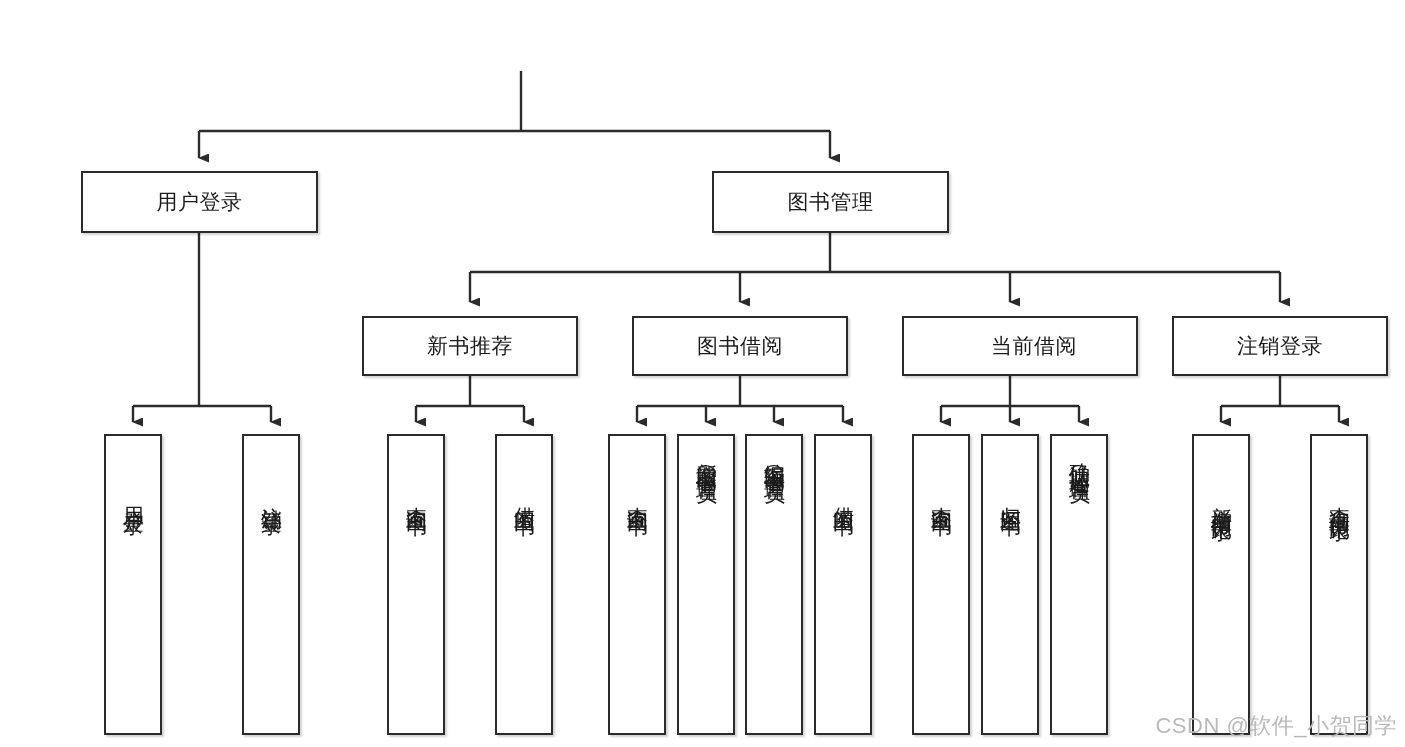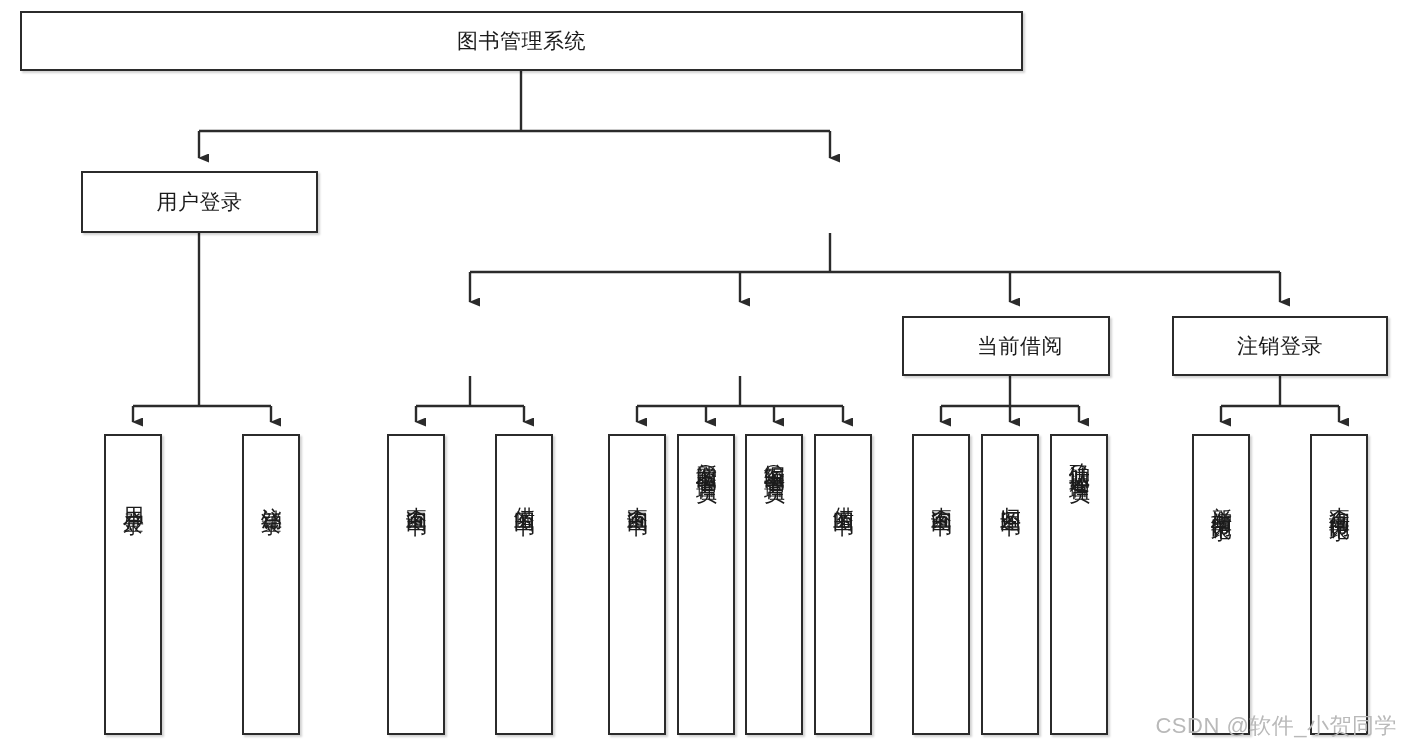--- a/index.html
+++ b/index.html
@@ -120,29 +120,35 @@
       <path d="M1010,406 L1010,422" marker-end="url(#arrow)"></path>
       <path d="M1079,406 L1079,422" marker-end="url(#arrow)"></path>
 
       <path d="M1280,376 L1280,406"></path>
       <path d="M1221,406 L1339,406"></path>
       <path d="M1221,406 L1221,422" marker-end="url(#arrow)"></path>
       <path d="M1339,406 L1339,422" marker-end="url(#arrow)"></path>
     </g>
   </svg>
 
-  <div class="node" style="left:20px; top:11px; width:1003px; height:60px;">
-    <span class="label">图书管理系统</span>
-  </div>
 
   <div class="node" style="left:81px; top:171px; width:237px; height:62px;">
     <span class="label">用户登录</span>
   </div>
+  <div class="node" style="left:712px; top:171px; width:237px; height:62px;">
+    <span class="label">图书管理</span>
+  </div>
 
-  <div class="node" style="left:902px; top:316px; width:208px; height:60px;padding-left:28px;">
+  <div class="node" style="left:362px; top:316px; width:216px; height:60px;">
+    <span class="label">新书推荐</span>
+  </div>
+  <div class="node" style="left:632px; top:316px; width:216px; height:60px;">
+    <span class="label">图书借阅</span>
+  </div>
+  <div class="node" style="left:902px; top:316px; width:236px; height:60px;padding-left:28px;">
     <span class="label">当前借阅</span>
   </div>
   <div class="node" style="left:1172px; top:316px; width:216px; height:60px;">
     <span class="label">注销登录</span>
   </div>
 
   <div class="node vertical mid" style="left:104px; top:434px; width:58px; height:301px;">
     <span class="label">用户登录</span>
   </div>
   <div class="node vertical mid" style="left:242px; top:434px; width:58px; height:301px;">

